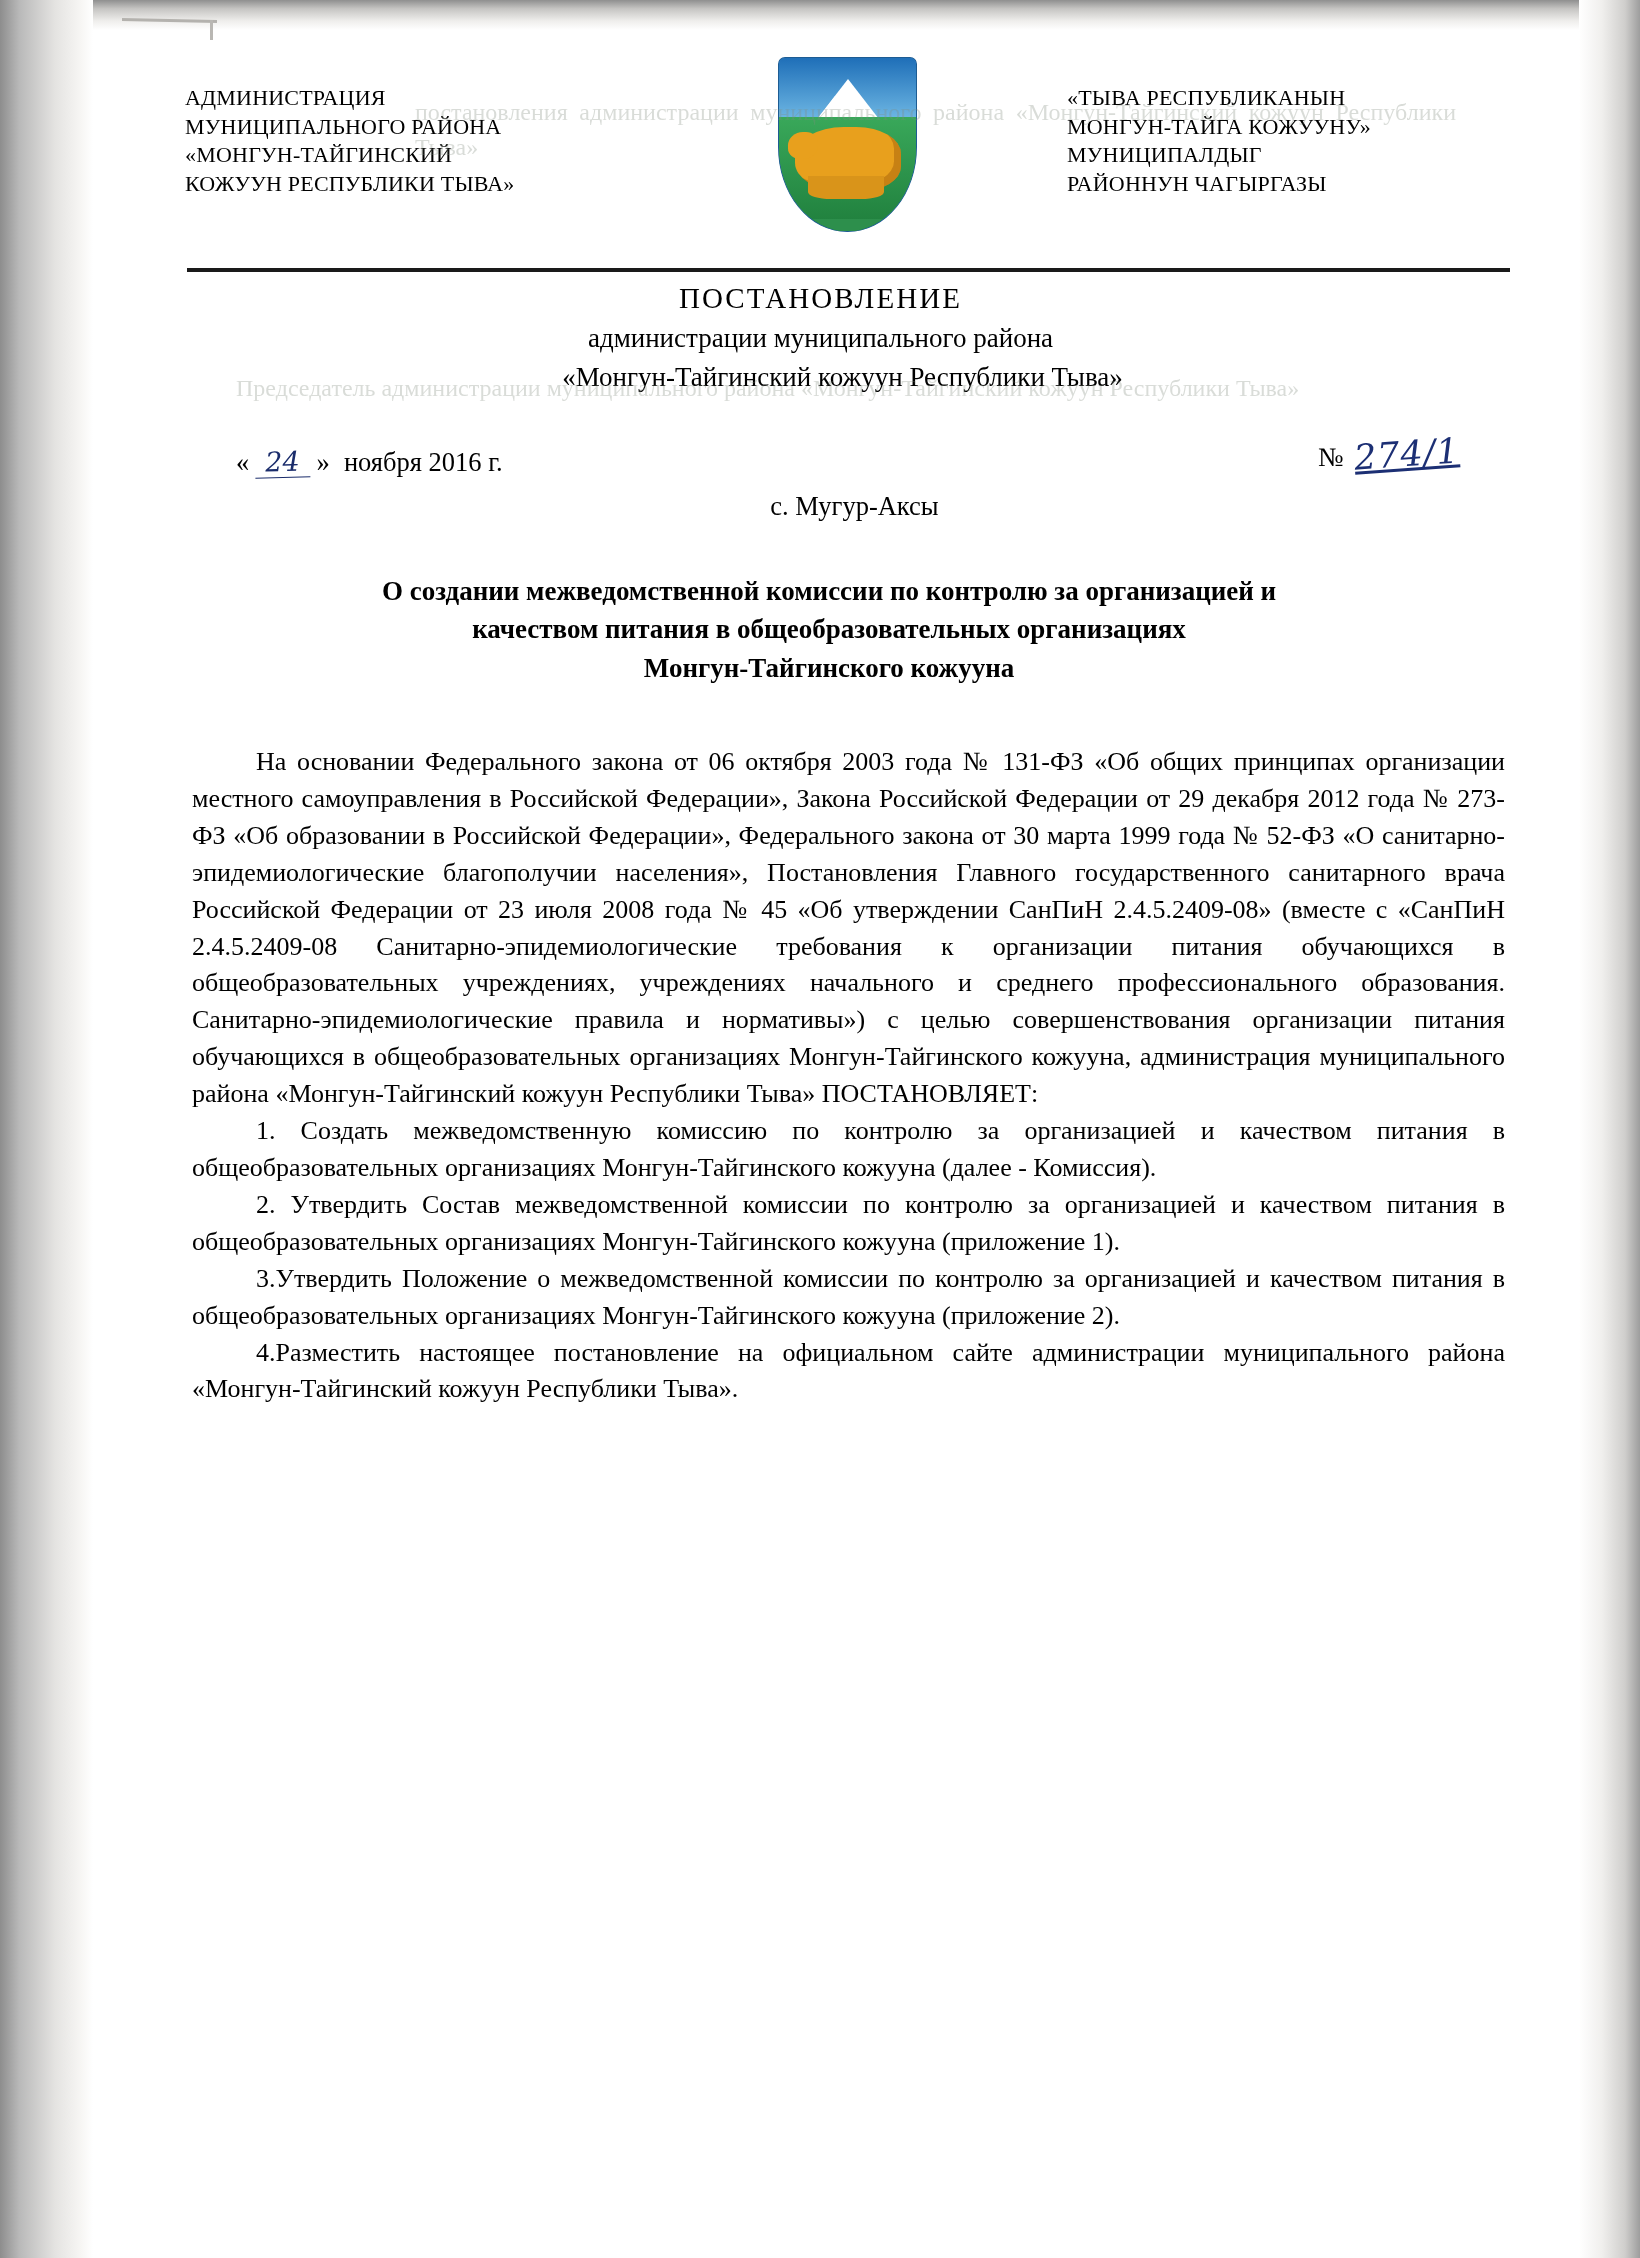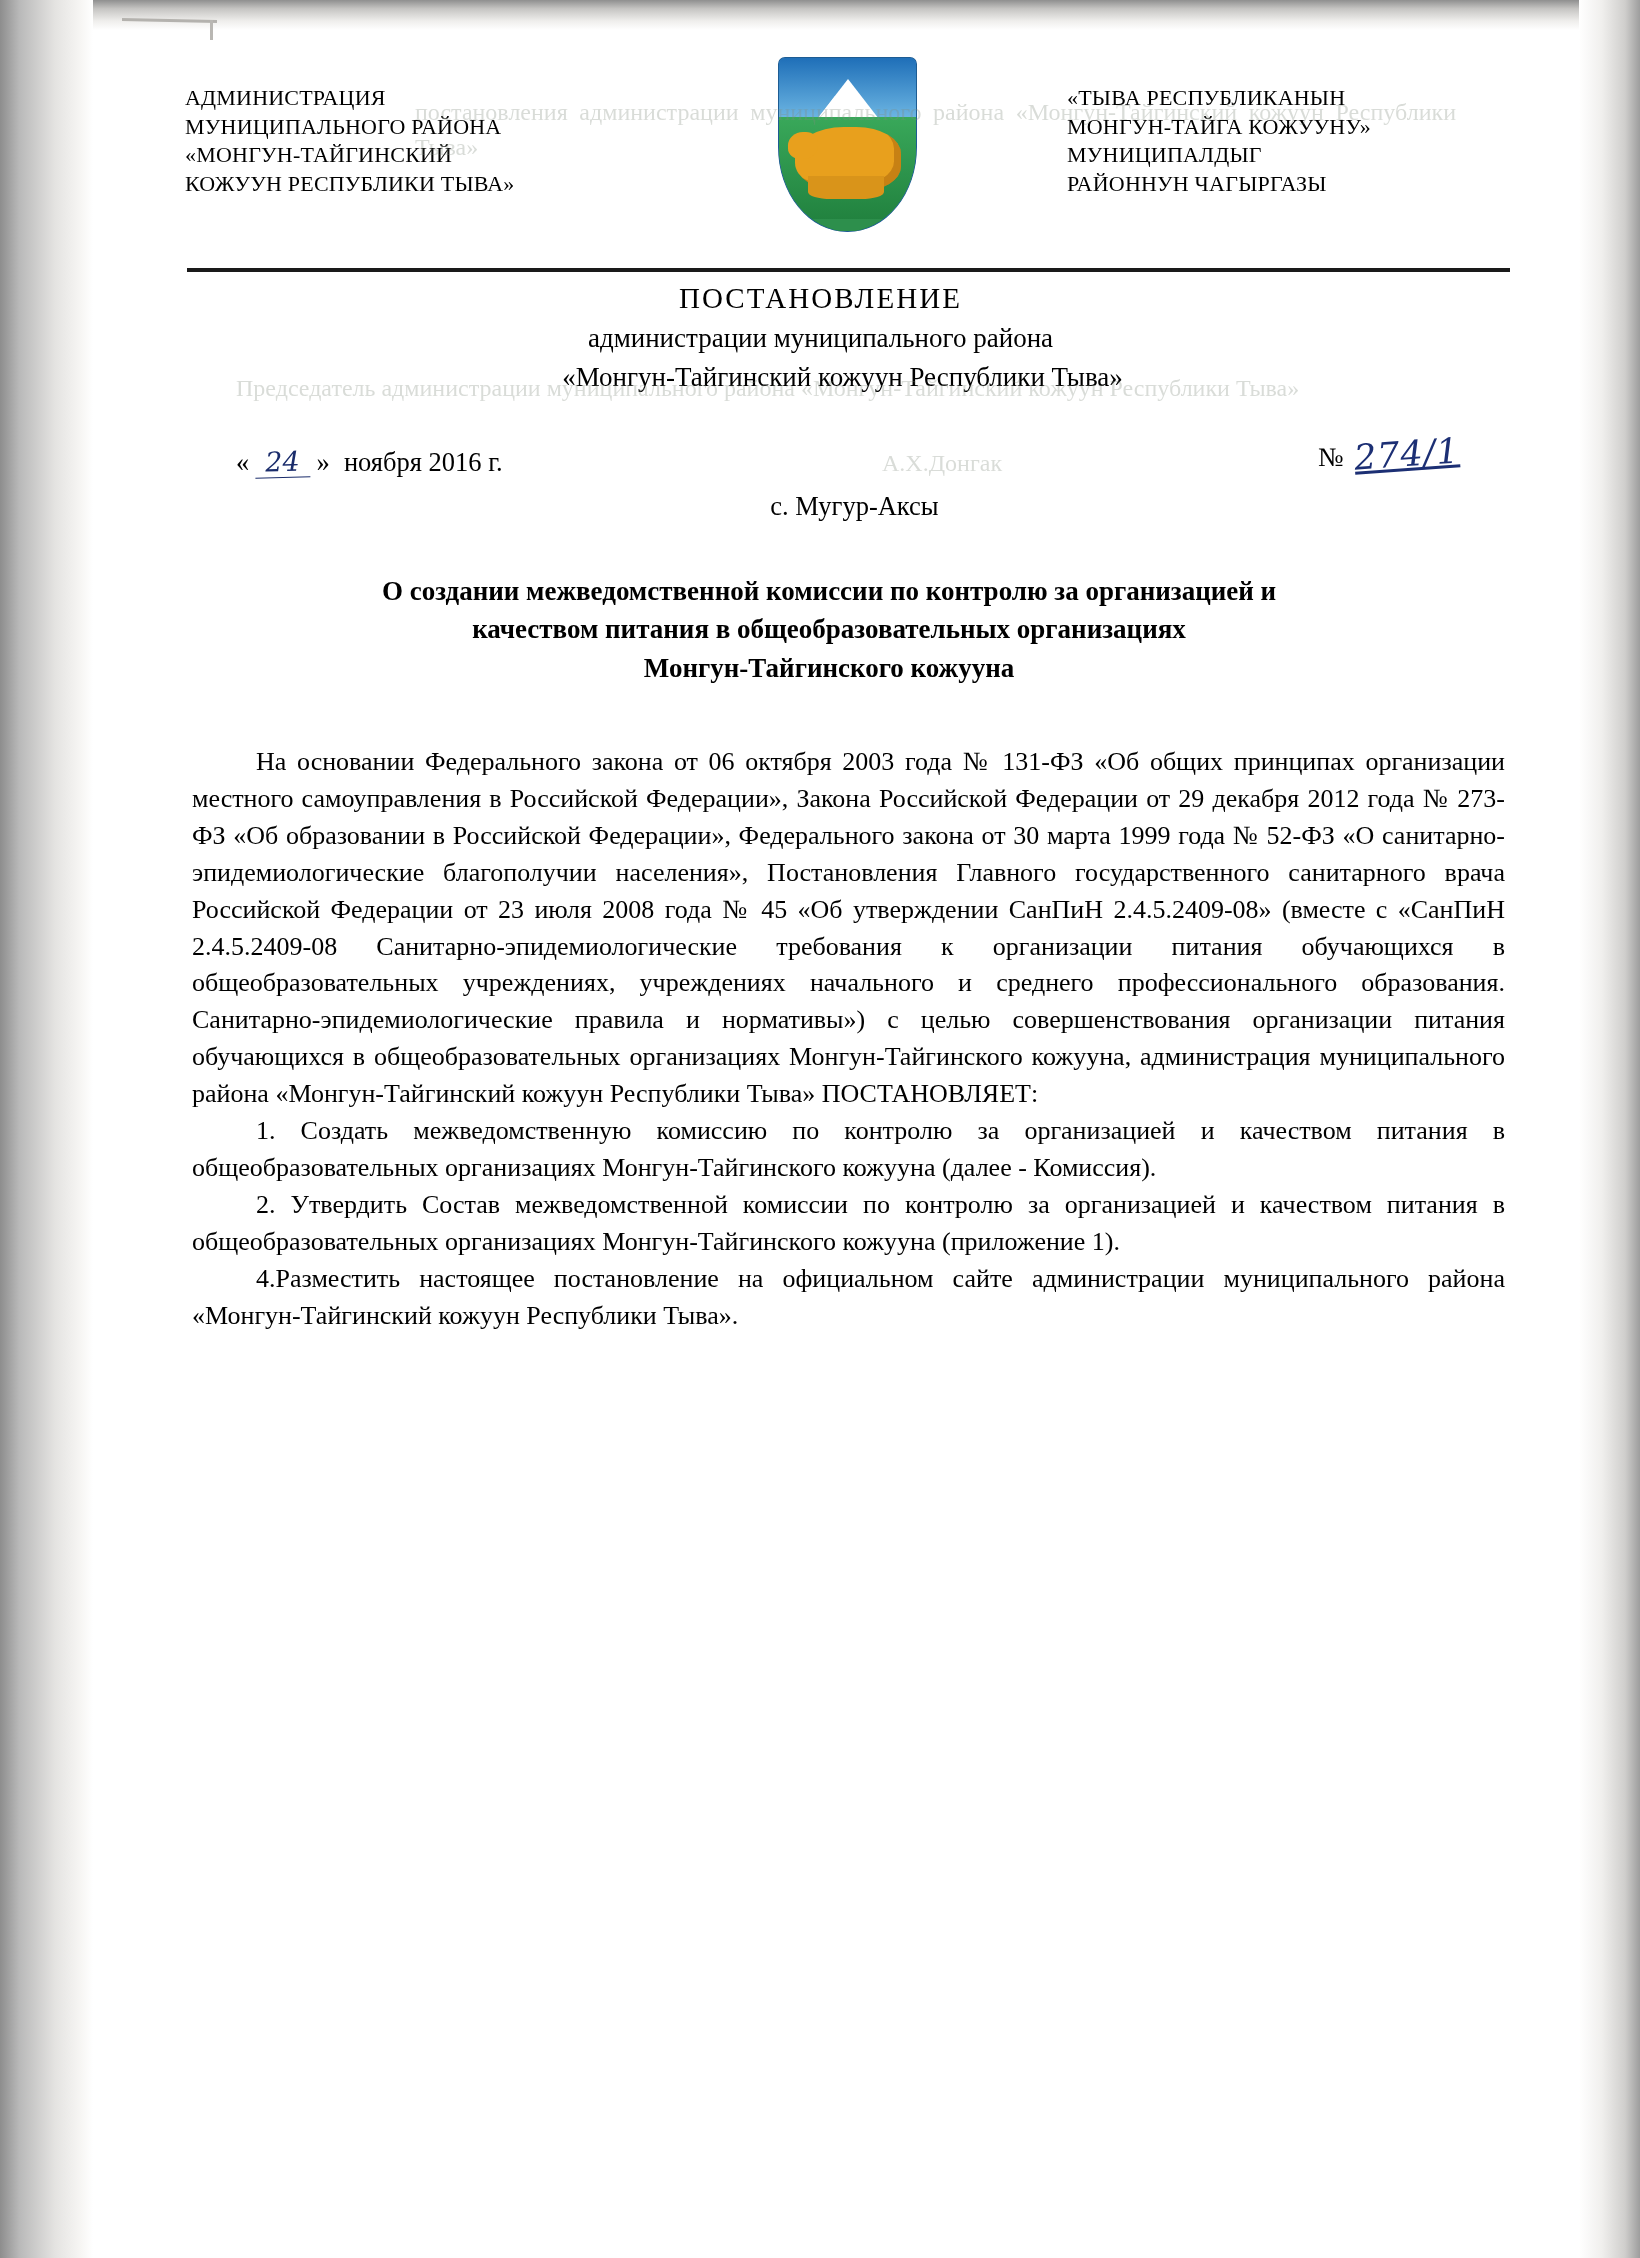--- a/index.html
+++ b/index.html
@@ -293,21 +293,20 @@
 </style>
 </head>
 <body>
 
 <div class="page">
 
   <div class="content">
 
     <div class="ghost ghost-a">постановления администрации муниципального района «Монгун-Тайгинский кожуун Республики Тыва»</div>
     <div class="ghost ghost-b">Председатель администрации муниципального района «Монгун-Тайгинский кожуун Республики Тыва»</div>
-    <div class="ghost ghost-c">А.Х.Донгак</div>
 
     <div class="header">
       <div class="header-block">
         <div>АДМИНИСТРАЦИЯ</div>
         <div>МУНИЦИПАЛЬНОГО РАЙОНА</div>
         <div>«МОНГУН-ТАЙГИНСКИЙ</div>
         <div>КОЖУУН РЕСПУБЛИКИ ТЫВА»</div>
       </div>
 
       <div class="coat">
@@ -352,20 +351,21 @@
     <div class="subject">
       <div>О создании межведомственной комиссии по контролю за организацией и</div>
       <div>качеством питания  в общеобразовательных организациях</div>
       <div>Монгун-Тайгинского кожууна</div>
     </div>
 
     <div class="body">
       <p class="p-indent gap-1">На основании Федерального закона от 06 октября 2003 года № 131-ФЗ «Об общих принципах организации местного самоуправления в Российской Федерации», Закона Российской Федерации от 29 декабря 2012 года № 273-ФЗ «Об образовании в Российской Федерации», Федерального закона от 30 марта 1999 года № 52-ФЗ «О санитарно-эпидемиологические благополучии населения», Постановления Главного государственного санитарного врача Российской Федерации от 23 июля 2008 года № 45 «Об утверждении СанПиН 2.4.5.2409-08» (вместе с «СанПиН 2.4.5.2409-08 Санитарно-эпидемиологические требования к организации питания обучающихся в общеобразовательных учреждениях, учреждениях начального и среднего профессионального образования. Санитарно-эпидемиологические правила и нормативы»)   с целью совершенствования организации питания обучающихся в общеобразовательных организациях Монгун-Тайгинского кожууна,  администрация муниципального района «Монгун-Тайгинский кожуун Республики Тыва» ПОСТАНОВЛЯЕТ:</p>
       <p class="p-indent">1. Создать межведомственную комиссию по контролю за организацией и качеством питания в общеобразовательных организациях Монгун-Тайгинского кожууна   (далее - Комиссия).</p>
       <p class="p-indent gap-2">2. Утвердить Состав межведомственной комиссии по контролю за организацией и качеством питания в общеобразовательных организациях Монгун-Тайгинского кожууна  (приложение 1).</p>
+      <p class="p-indent gap-3">3.Утвердить Положение о межведомственной комиссии по контролю за организацией и качеством питания в общеобразовательных организациях Монгун-Тайгинского кожууна    (приложение 2).</p>
       <p class="p-indent gap-4">4.Разместить настоящее постановление на официальном сайте администрации муниципального района «Монгун-Тайгинский кожуун Республики Тыва».</p>
     </div>
 
   </div>
 
   <div class="scan-edge-top"></div>
   <div class="scan-edge-left"></div>
   <div class="scan-edge-right"></div>
   <div class="staple"></div>
 

